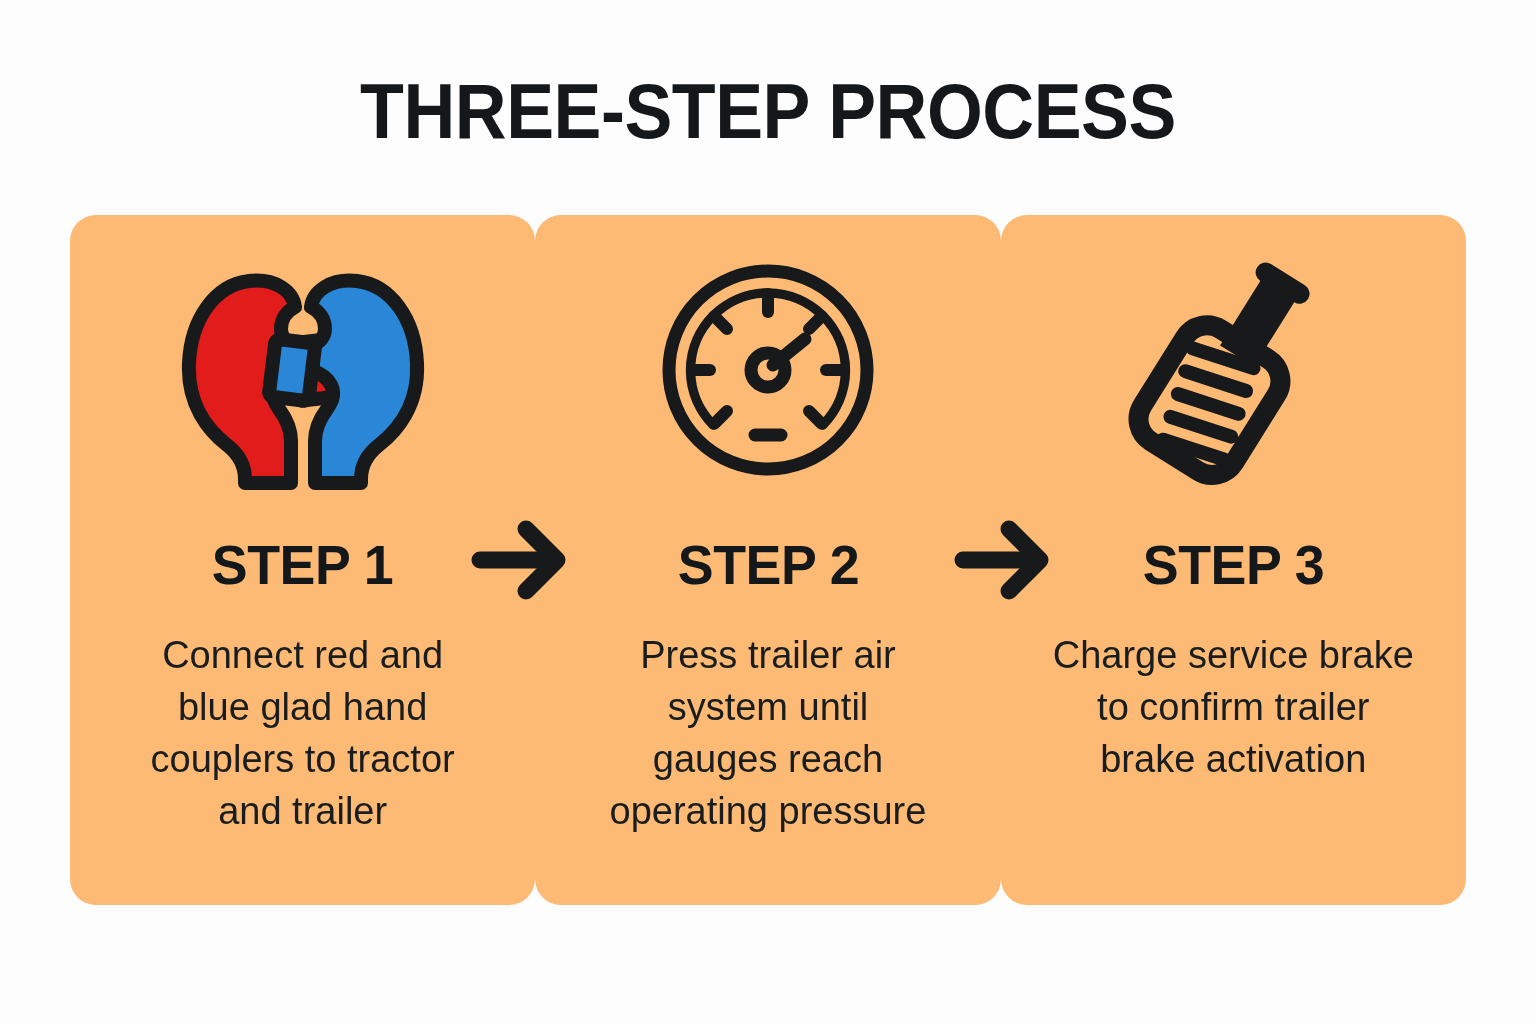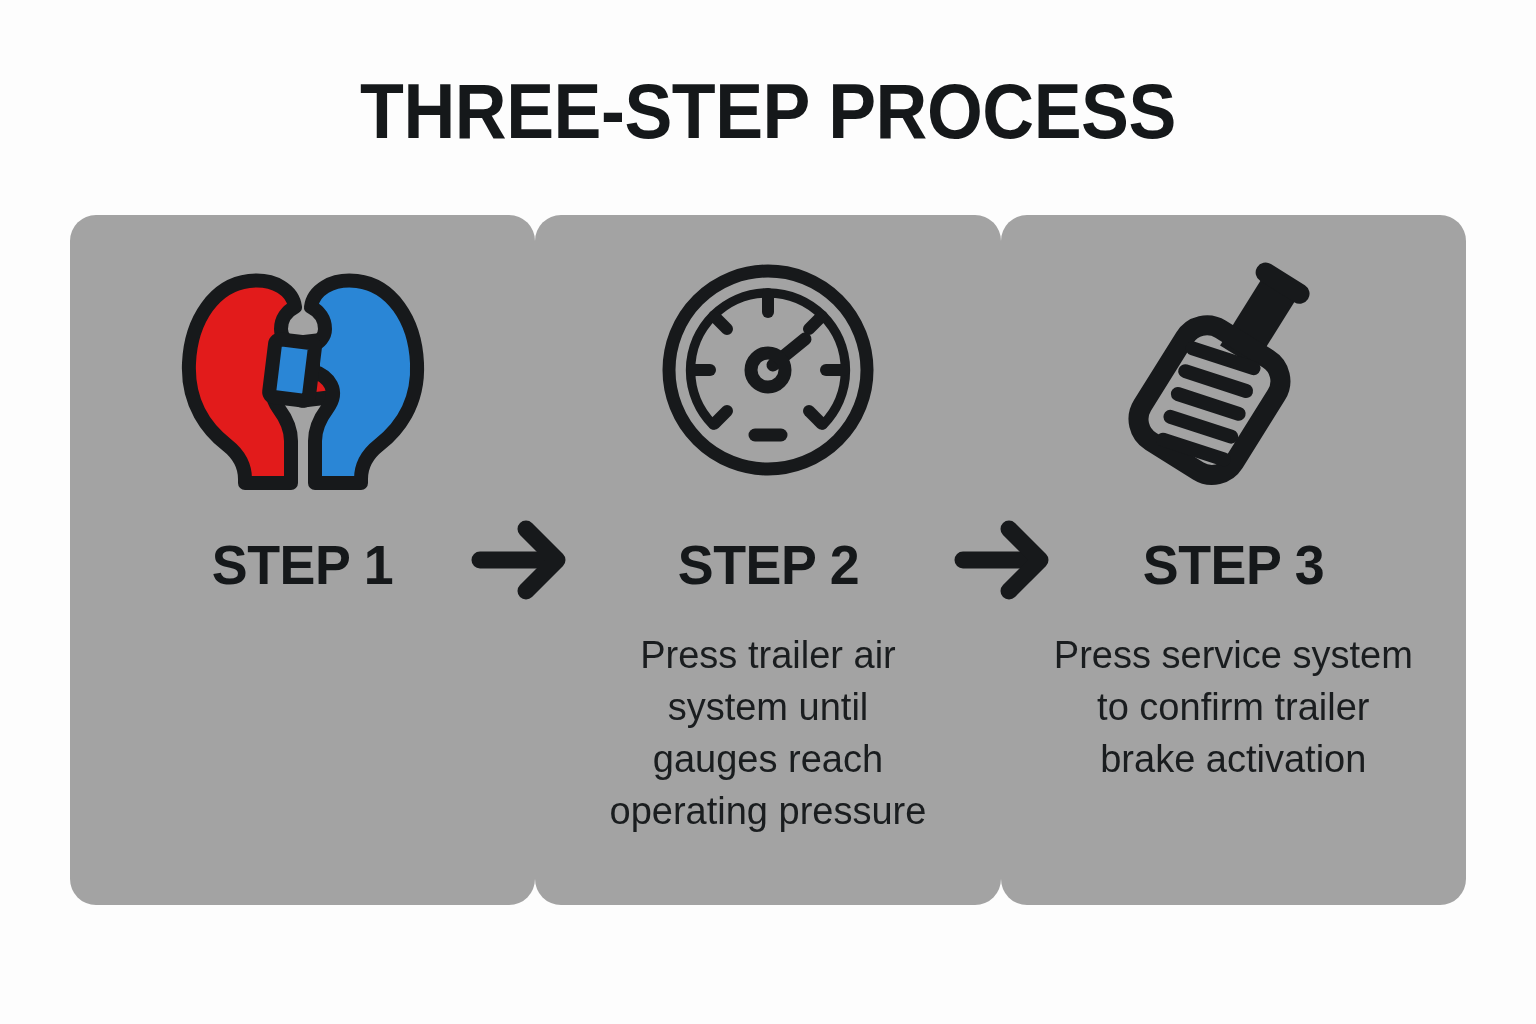--- a/index.html
+++ b/index.html
@@ -47,21 +47,21 @@
     height: 690px;
     display: flex;
     justify-content: space-between;
     align-items: flex-start;
   }
 
   .card {
     position: relative;
     width: 470px;
     height: 690px;
-    background: #a3a3a3;
+    background: #fdba74;
     border-radius: 26px;
     display: flex;
     flex-direction: column;
     align-items: center;
   }
 
   .icon-slot {
     height: 300px;
     width: 100%;
     display: flex;
@@ -151,20 +151,24 @@
                        L 140 100
                        C 134 98, 128 92, 128 84
                        C 128 74, 134 66, 142 62
                        C 140 46, 122 33, 96 36 Z" fill="#2A86D6" stroke="#17191B" stroke-width="14" stroke-linejoin="round"></path>
               <rect x="141" y="96" width="40" height="58" rx="5" fill="#2A86D6" stroke="#17191B" stroke-width="14" transform="rotate(-7 161 125)"></rect>
             </g>
           </svg>
         </span>
       </div>
       <div class="step-label">STEP 1</div>
+      <div class="step-desc">Connect red and
+blue glad hand
+couplers to tractor
+and trailer</div>
     </div>
 
     <div class="card">
       <div class="icon-slot">
         <span>
           <svg width="222" height="222" viewBox="0 0 222 222">
             <g fill="none" stroke="#17191B" stroke-linecap="round">
 
               <circle cx="111" cy="111" r="99" stroke-width="13"></circle>
 
@@ -212,21 +216,21 @@
                 <line x1="84" y1="128" x2="148" y2="128"></line>
                 <line x1="84" y1="152" x2="148" y2="152"></line>
                 <line x1="84" y1="176" x2="148" y2="176"></line>
                 <line x1="84" y1="200" x2="148" y2="200"></line>
               </g>
             </g>
           </svg>
         </span>
       </div>
       <div class="step-label">STEP 3</div>
-      <div class="step-desc">Press service system
+      <div class="step-desc">Charge service brake
 to confirm trailer
 brake activation</div>
     </div>
 
   </div>
 
   <div class="arrow arrow-1">
     <span>
       <svg width="100" height="96" viewBox="0 0 100 96">
         <g stroke="#17191B" stroke-width="17" stroke-linecap="round" stroke-linejoin="round" fill="none">

